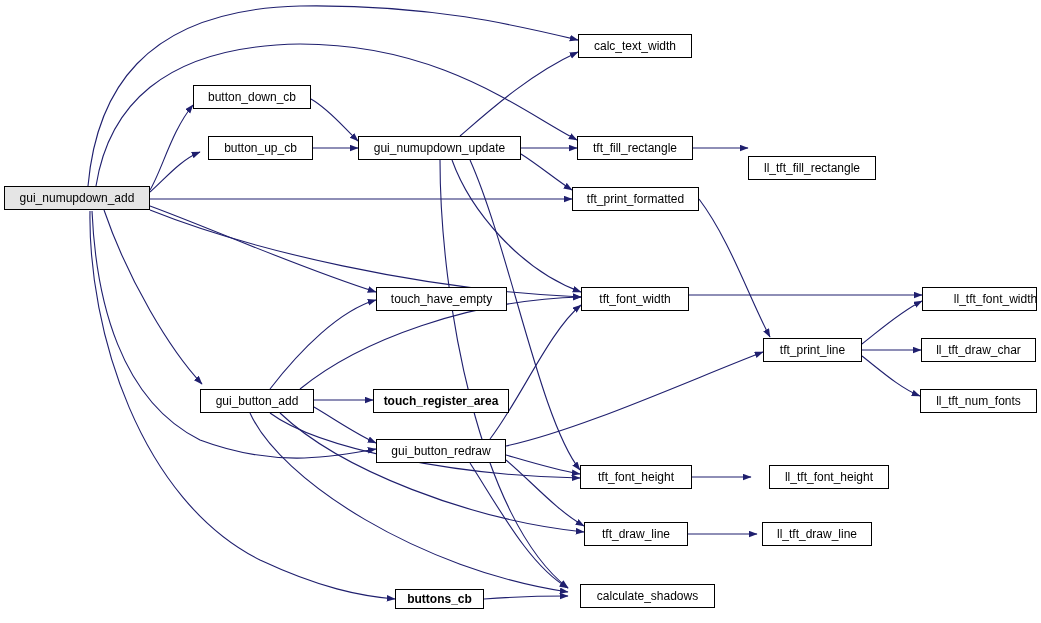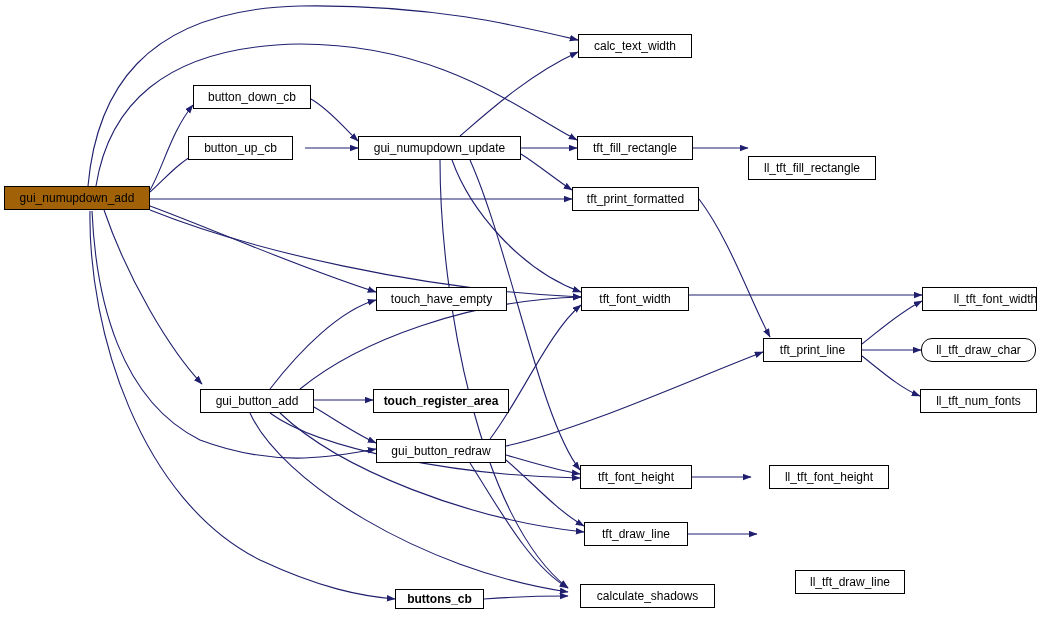--- a/index.html
+++ b/index.html
@@ -32,21 +32,21 @@
     font-size: 12px;
     line-height: 1;
     display: flex;
     align-items: center;
     justify-content: center;
     white-space: nowrap;
     letter-spacing: 0px;
     text-align: center;
   }
   .node.root {
-    background: #a16207;
+    background: #e5e5e5;
   }
 </style>
 </head>
 <body>
 
 <div id="canvas">
   <svg id="edges" viewBox="0 0 1041 623" xmlns="http://www.w3.org/2000/svg">
     <defs>
       <marker id="arrow" markerWidth="9" markerHeight="9" refX="7.5" refY="3" orient="auto" markerUnits="strokeWidth">
         <path d="M0,0 L8,3 L0,6 z" fill="#1f1f6e"></path>
@@ -90,35 +90,35 @@
         <path d="M506,460 C530,480 556,510 584,526" marker-end="url(#arrow)"></path>
         <path d="M470,463 C500,510 530,566 568,588" marker-end="url(#arrow)"></path>
         <path d="M692,477 L751,477" marker-end="url(#arrow)"></path>
         <path d="M688,534 L757,534" marker-end="url(#arrow)"></path>
         <path d="M484,599 C510,597 540,596 568,596" marker-end="url(#arrow)"></path>
       </g>
   </svg>
   <div id="nodes">
       <div class="node root" style="left: 4px; top: 186px; width: 146px; height: 24px;">gui_numupdown_add</div>
       <div class="node" style="left: 193px; top: 85px; width: 118px; height: 24px;">button_down_cb</div>
-      <div class="node" style="left: 188px; top: 136px; width: 105px; height: 24px;">button_up_cb</div>
+      <div class="node" style="left: 208px; top: 136px; width: 105px; height: 24px;">button_up_cb</div>
       <div class="node" style="left: 358px; top: 136px; width: 163px; height: 24px;">gui_numupdown_update</div>
       <div class="node" style="left: 578px; top: 34px; width: 114px; height: 24px;">calc_text_width</div>
       <div class="node" style="left: 577px; top: 136px; width: 116px; height: 24px;">tft_fill_rectangle</div>
       <div class="node" style="left: 748px; top: 136px; width: 128px; height: 24px; margin-top: 20px;">ll_tft_fill_rectangle</div>
       <div class="node" style="left: 572px; top: 187px; width: 127px; height: 24px;">tft_print_formatted</div>
       <div class="node" style="left: 376px; top: 287px; width: 131px; height: 24px;">touch_have_empty</div>
       <div class="node" style="left: 581px; top: 287px; width: 108px; height: 24px;">tft_font_width</div>
       <div class="node" style="left: 922px; top: 287px; width: 115px; height: 24px; padding-left: 32px;">ll_tft_font_width</div>
       <div class="node" style="left: 763px; top: 338px; width: 99px; height: 24px;">tft_print_line</div>
-      <div class="node" style="left: 921px; top: 338px; width: 115px; height: 24px; border-radius: 11px;">ll_tft_draw_char</div>
+      <div class="node" style="left: 921px; top: 338px; width: 115px; height: 24px;">ll_tft_draw_char</div>
       <div class="node" style="left: 920px; top: 389px; width: 117px; height: 24px;">ll_tft_num_fonts</div>
       <div class="node" style="left: 200px; top: 389px; width: 114px; height: 24px;">gui_button_add</div>
       <div class="node" style="left: 373px; top: 389px; width: 136px; height: 24px; font-weight: bold;">touch_register_area</div>
       <div class="node" style="left: 376px; top: 439px; width: 130px; height: 24px;">gui_button_redraw</div>
       <div class="node" style="left: 580px; top: 465px; width: 112px; height: 24px;">tft_font_height</div>
       <div class="node" style="left: 751px; top: 465px; width: 120px; height: 24px; margin-left: 18px;">ll_tft_font_height</div>
       <div class="node" style="left: 584px; top: 522px; width: 104px; height: 24px;">tft_draw_line</div>
-      <div class="node" style="left: 795px; top: 522px; width: 110px; height: 24px; margin-top: 48px;">ll_tft_draw_line</div>
+      <div class="node" style="left: 762px; top: 522px; width: 110px; height: 24px;">ll_tft_draw_line</div>
       <div class="node" style="left: 395px; top: 589px; width: 89px; height: 20px; font-weight: bold;">buttons_cb</div>
       <div class="node" style="left: 568px; top: 584px; width: 135px; height: 24px; margin-left: 12px;">calculate_shadows</div>
     </div>
 </div>
 
 </body></html>

